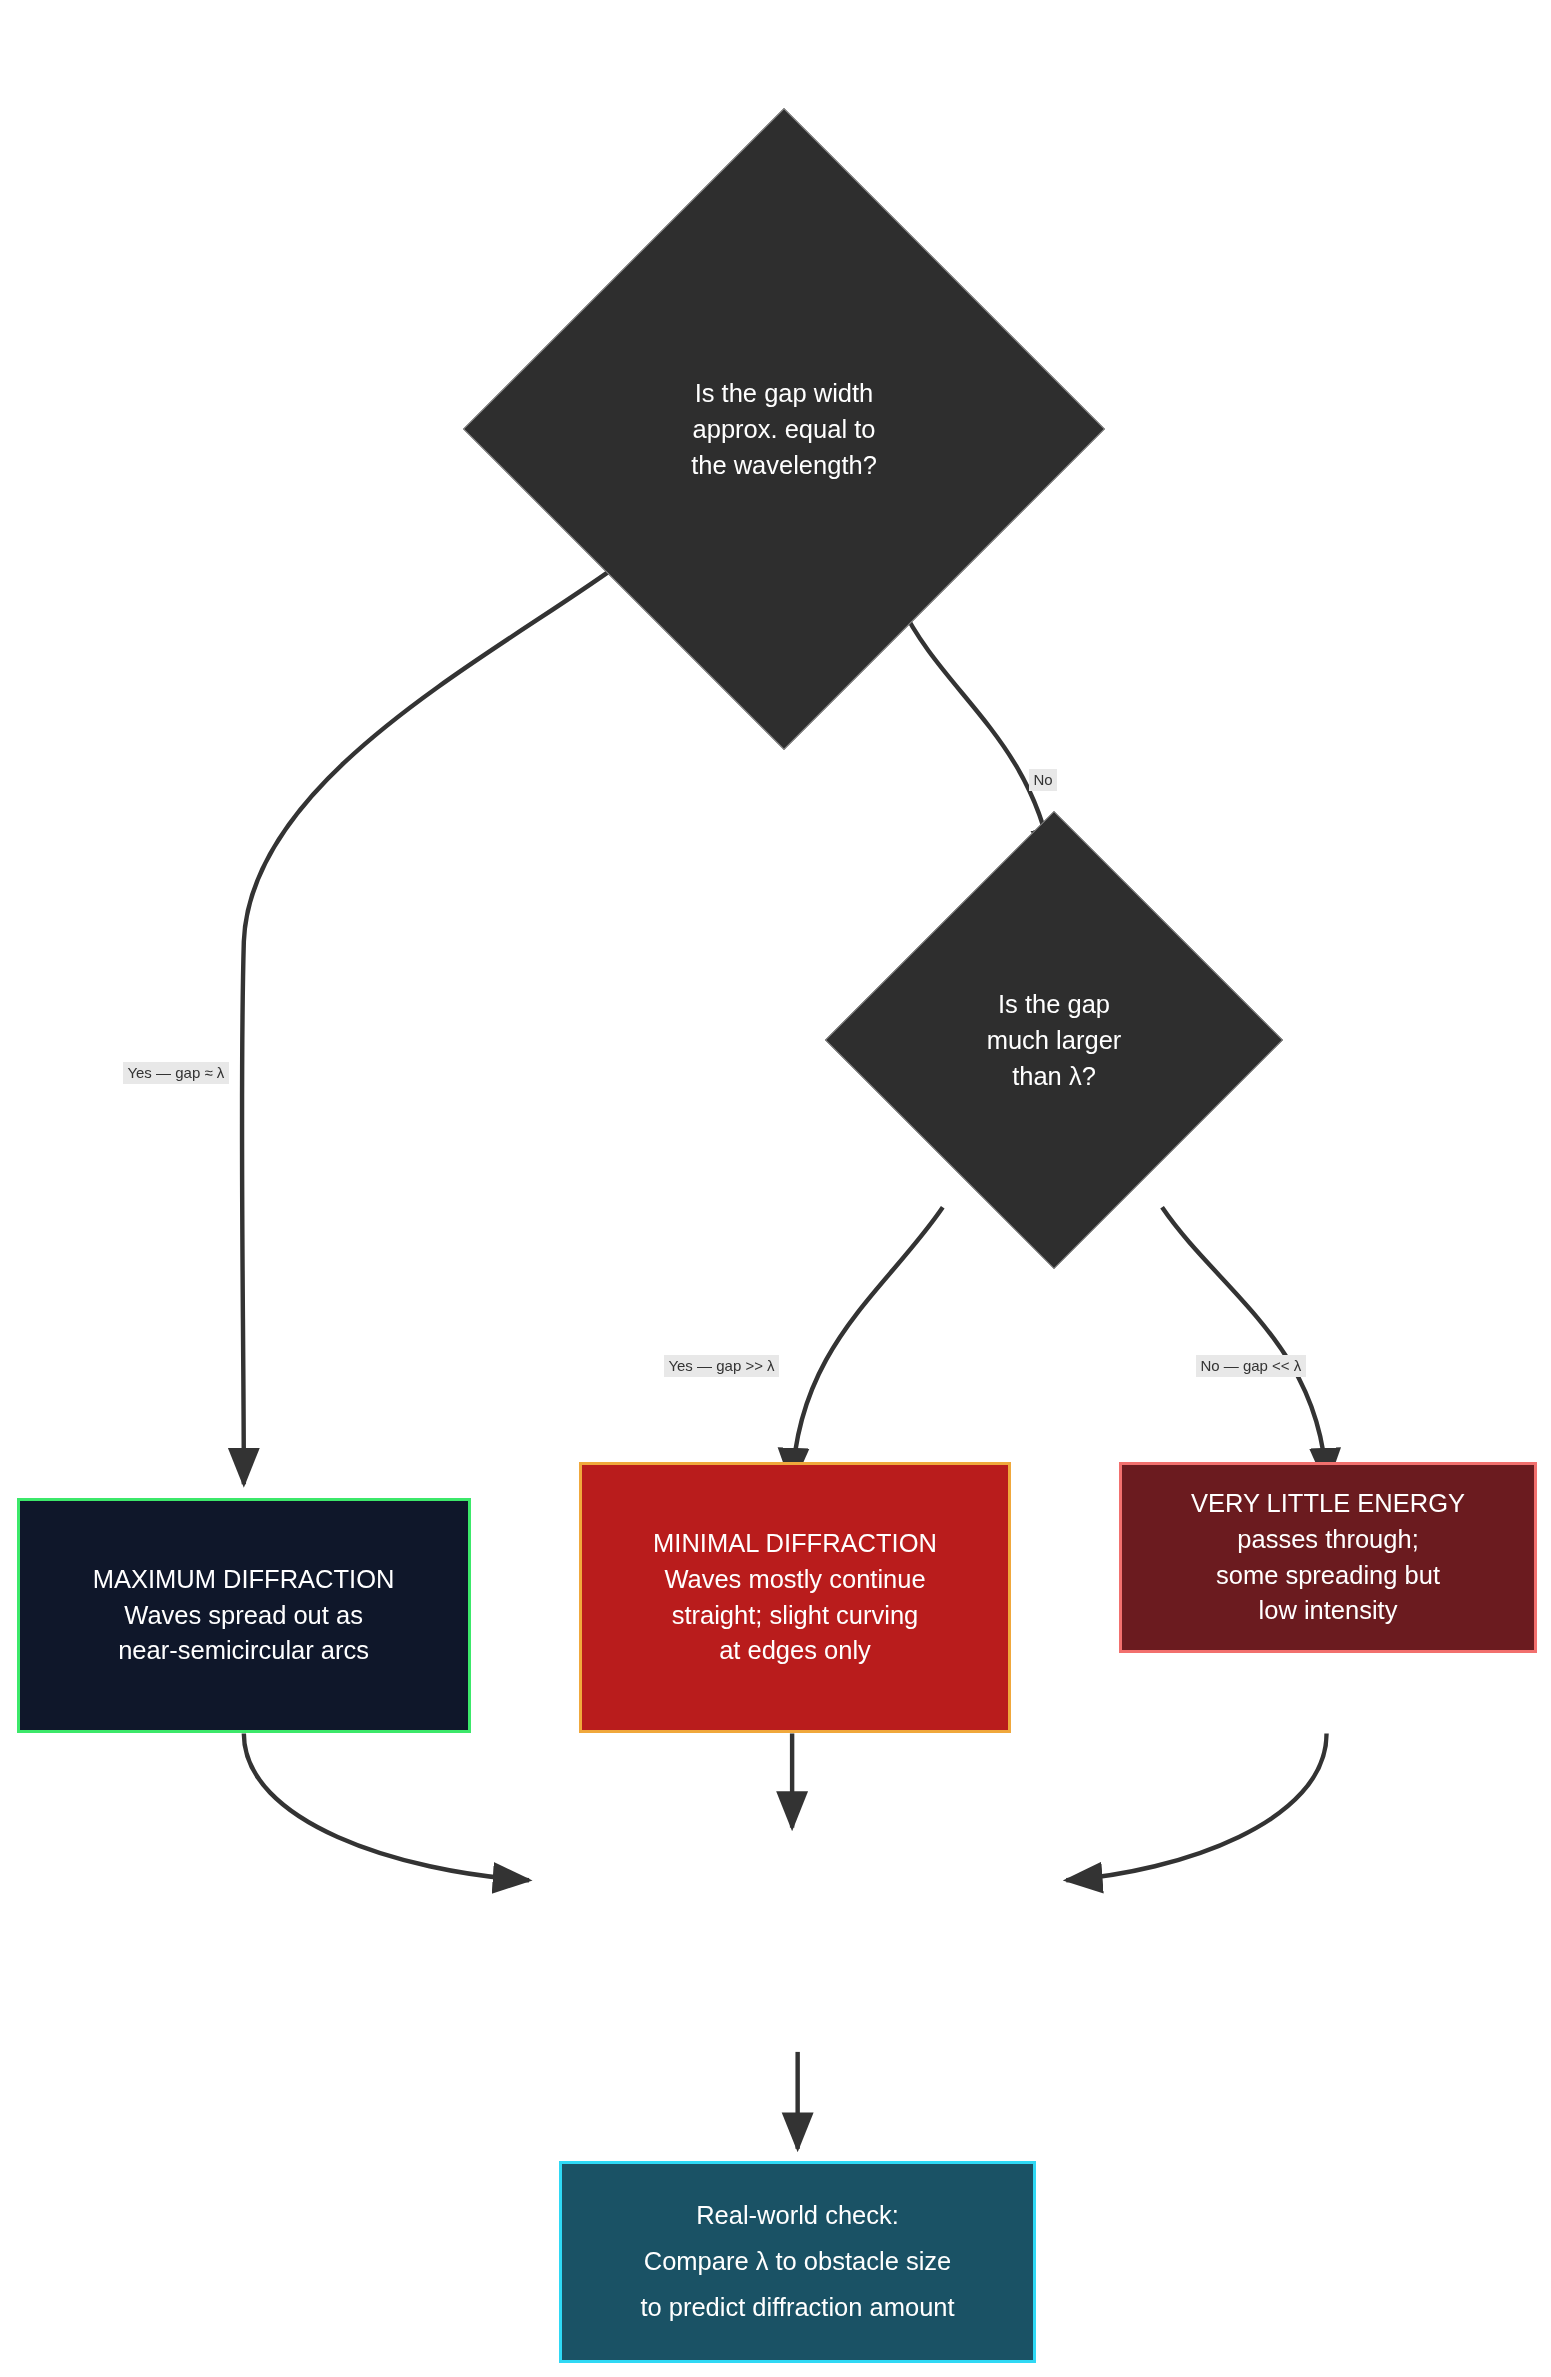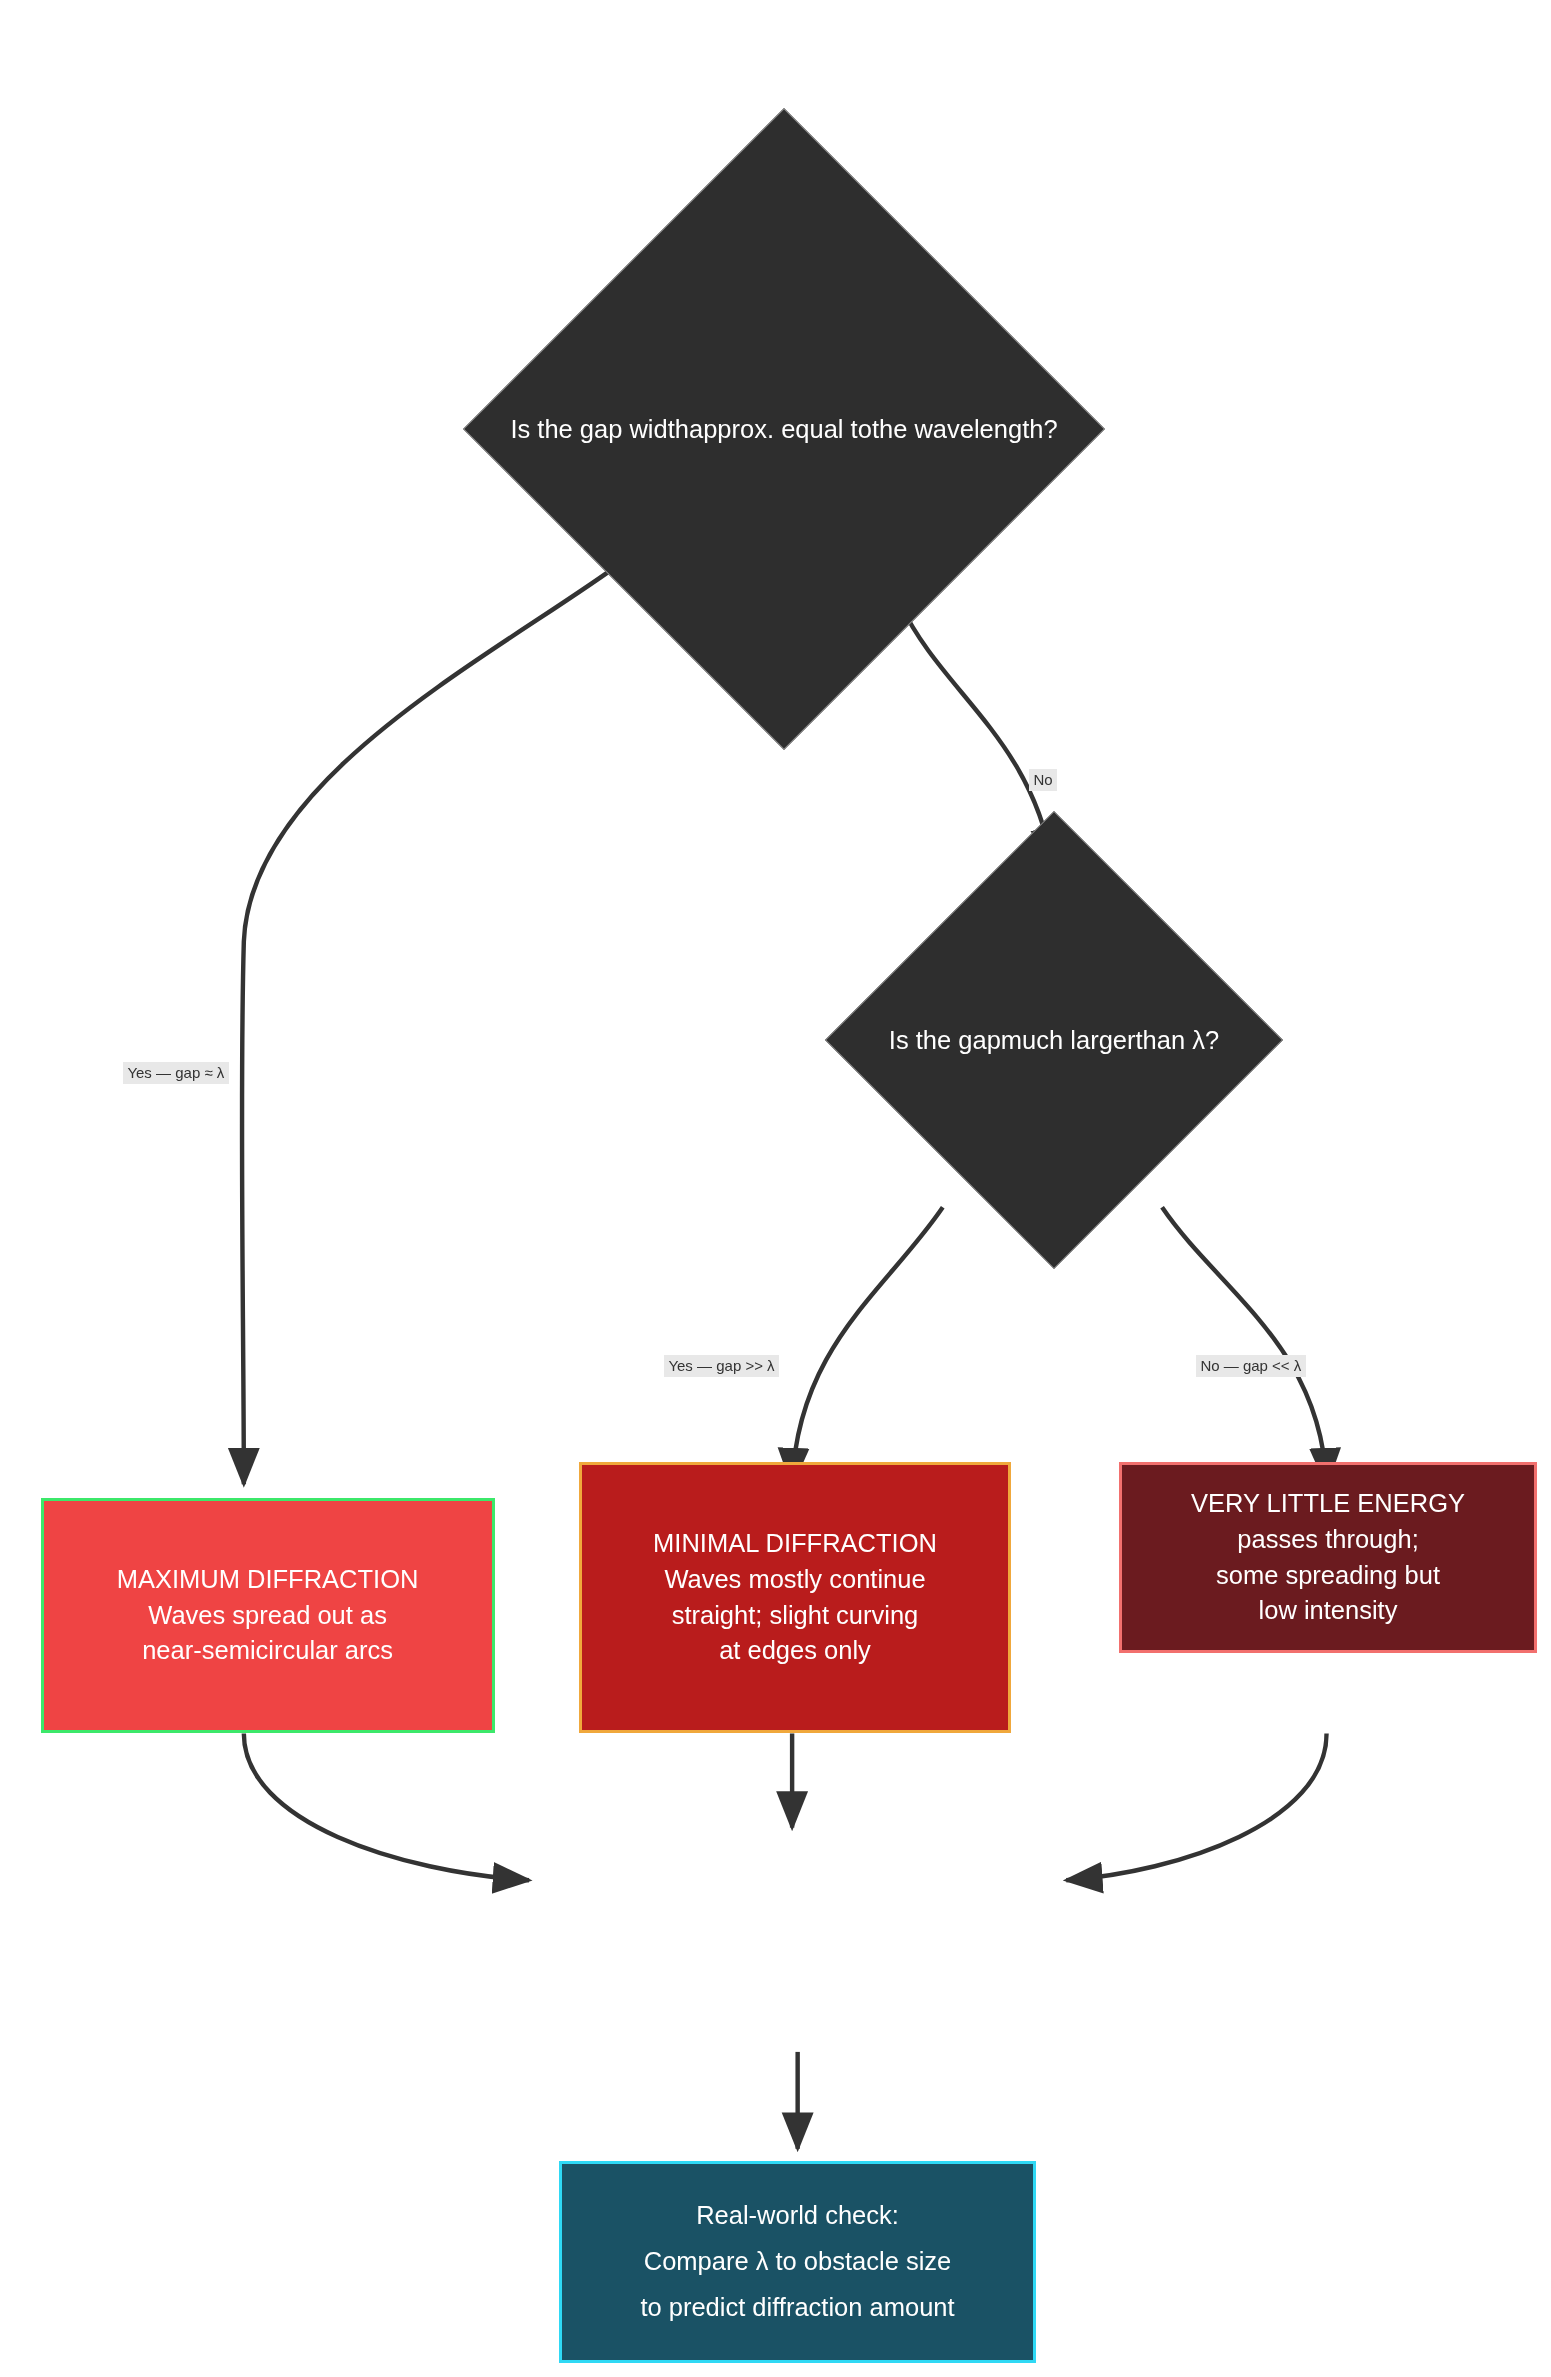--- a/index.html
+++ b/index.html
@@ -42,23 +42,22 @@
     display: block;
     white-space: nowrap;
   }
 
   
   .box-start {
     background: #1b3a5c;
     border: 3.3px solid #3d8bf2;
   }
   .box-green {
-    background: #ef4444;
+    background: #0f172a;
     border: 3.3px solid #3ce86a;
-    margin-left: 24px;
   }
   .box-olive {
     background: #b91c1c;
     border: 3.3px solid #f0a83c;
   }
   .box-red {
     background: #6b1b1f;
     border: 3.3px solid #f2706e;
   }
   .box-purple {
@@ -87,21 +86,21 @@
     box-sizing: border-box;
     transform: rotate(45deg);
   }
   .diamond-text {
     position: absolute;
     left: 0;
     top: 0;
     width: 100%;
     height: 100%;
     display: flex;
-    flex-direction: row;
+    flex-direction: column;
     align-items: center;
     justify-content: center;
     text-align: center;
     color: #ffffff;
     font-size: 25.5px;
     line-height: 1.42;
   }
   .diamond-text .line { display: block; white-space: nowrap; }
 
   

